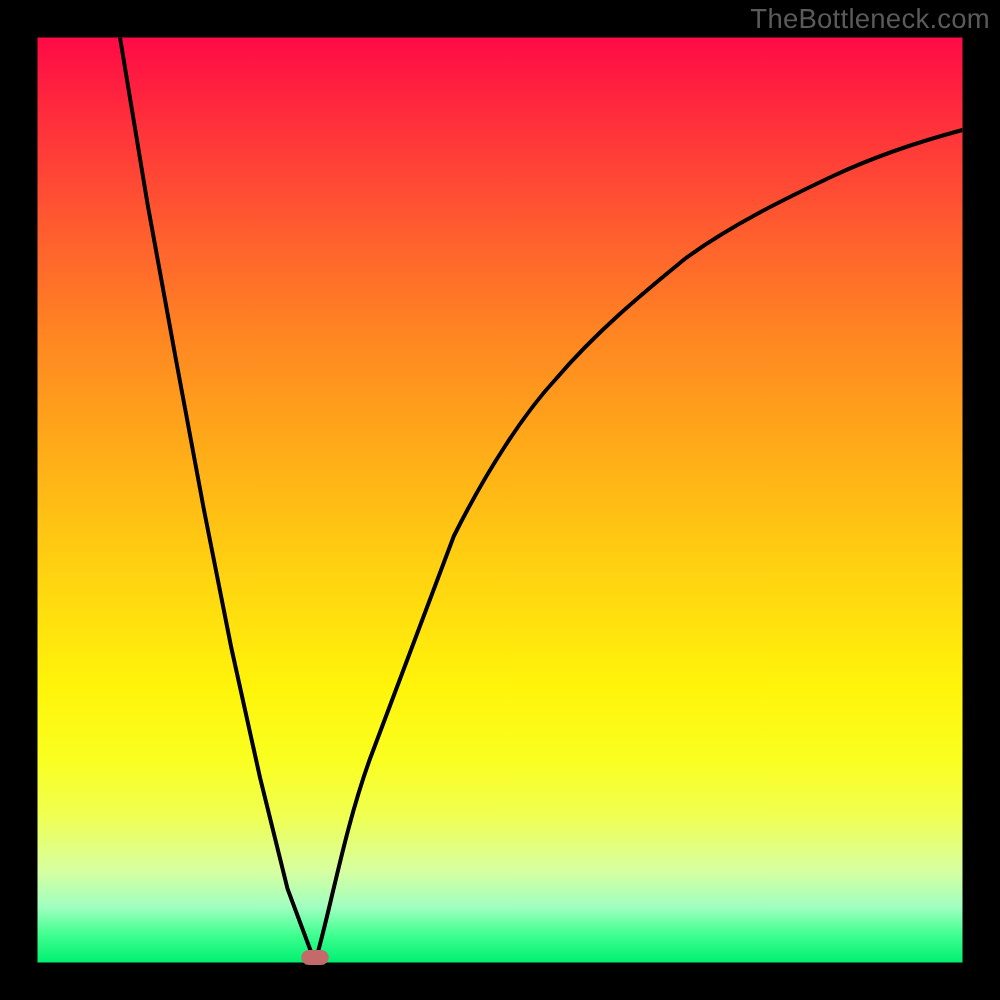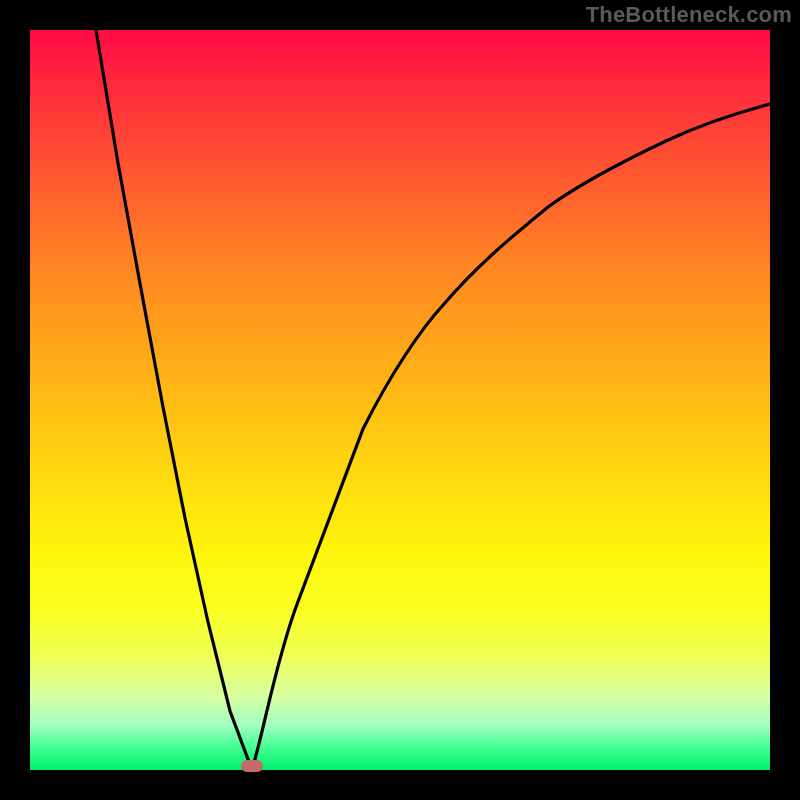--- a/index.html
+++ b/index.html
@@ -32,21 +32,21 @@
       #40ff90 97%,
       #00f070 100%
     );
   }
   .watermark {
     position: absolute;
     top: 2px;
     right: 8px;
     color: #5a5a5a;
     font-size: 22px;
-    font-weight: 700;
+    font-weight: 400;
     letter-spacing: 0.2px;
     text-align: right;
     
   }
   svg.curve {
     position: absolute;
     left: 0;
     top: 0;
     width: 740px;
     height: 740px;

